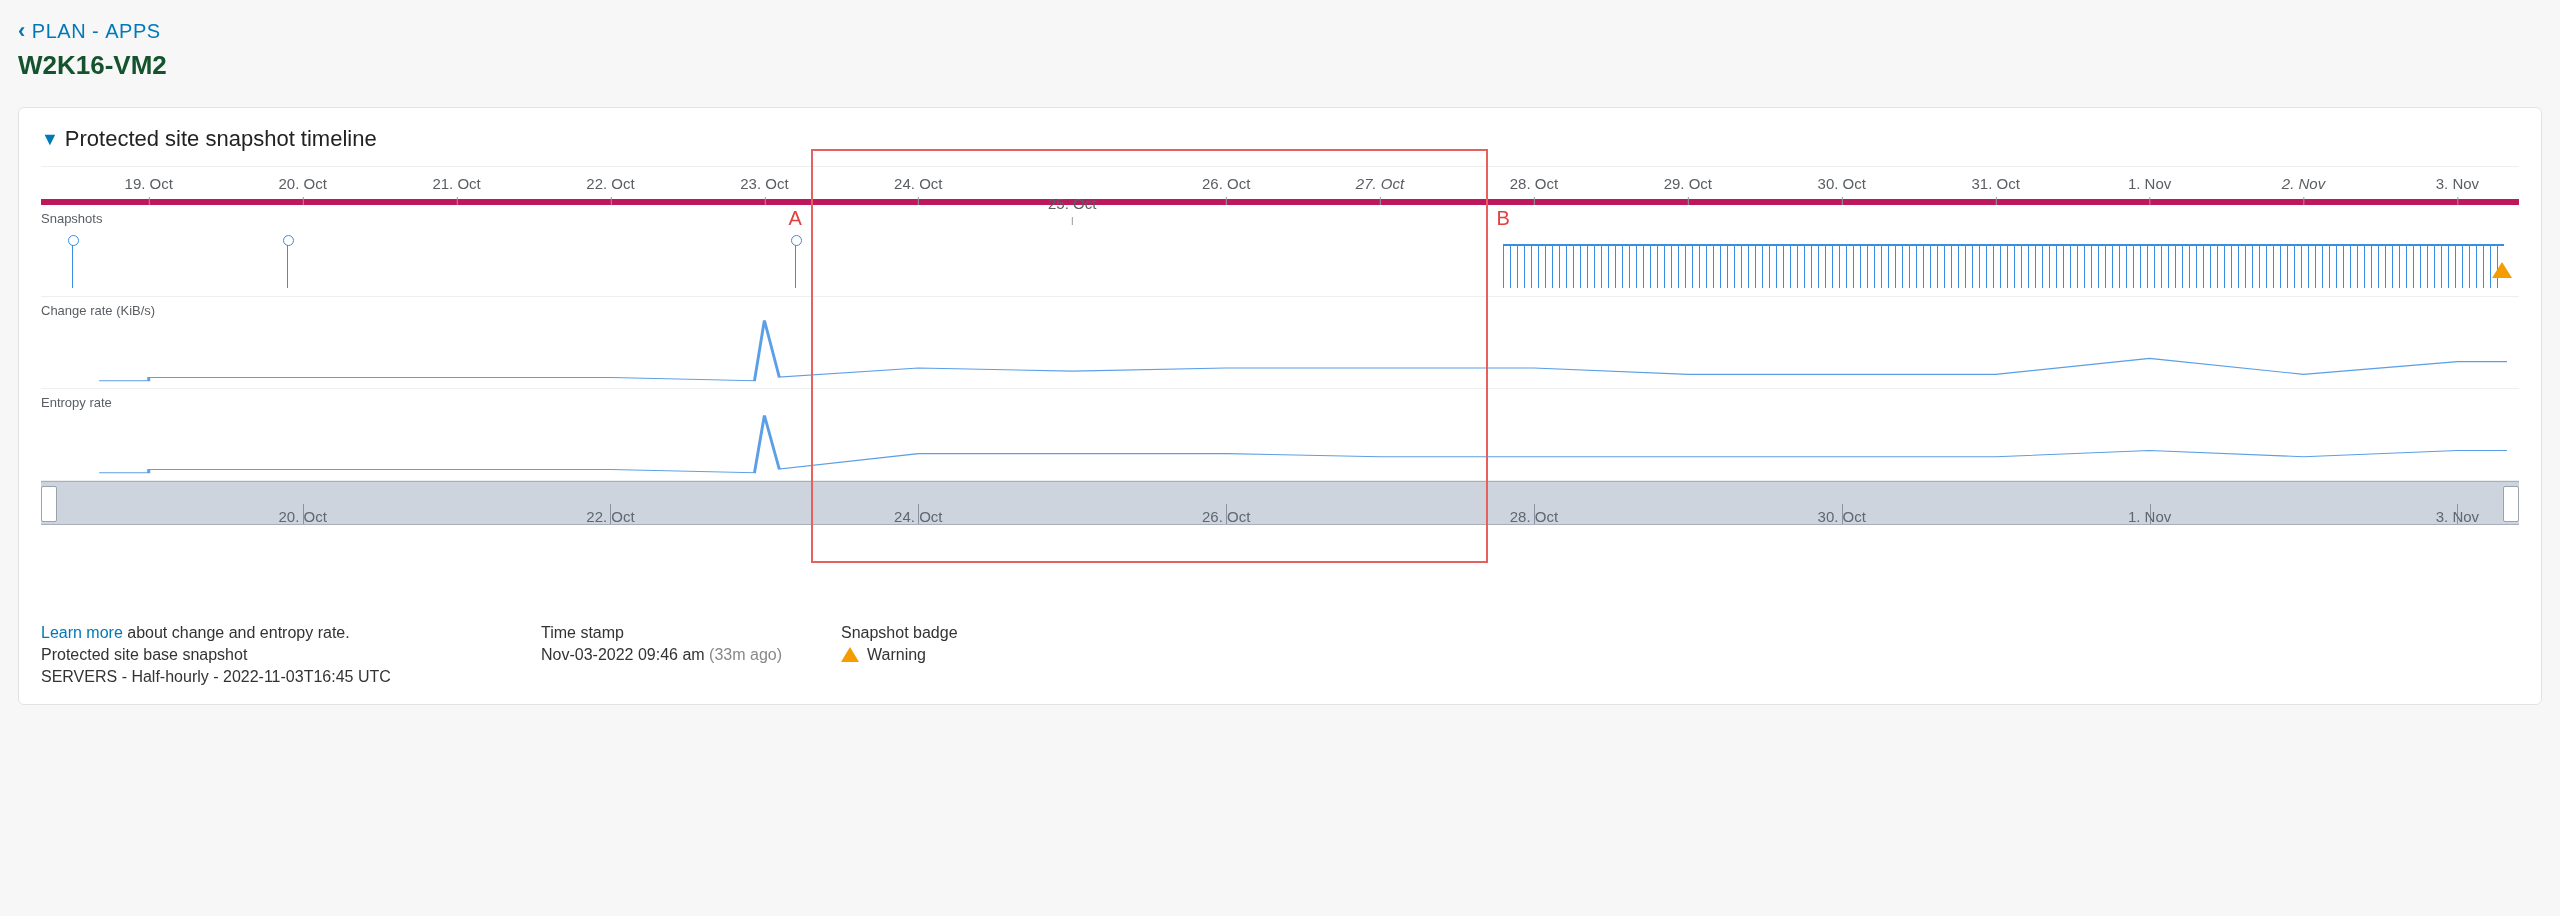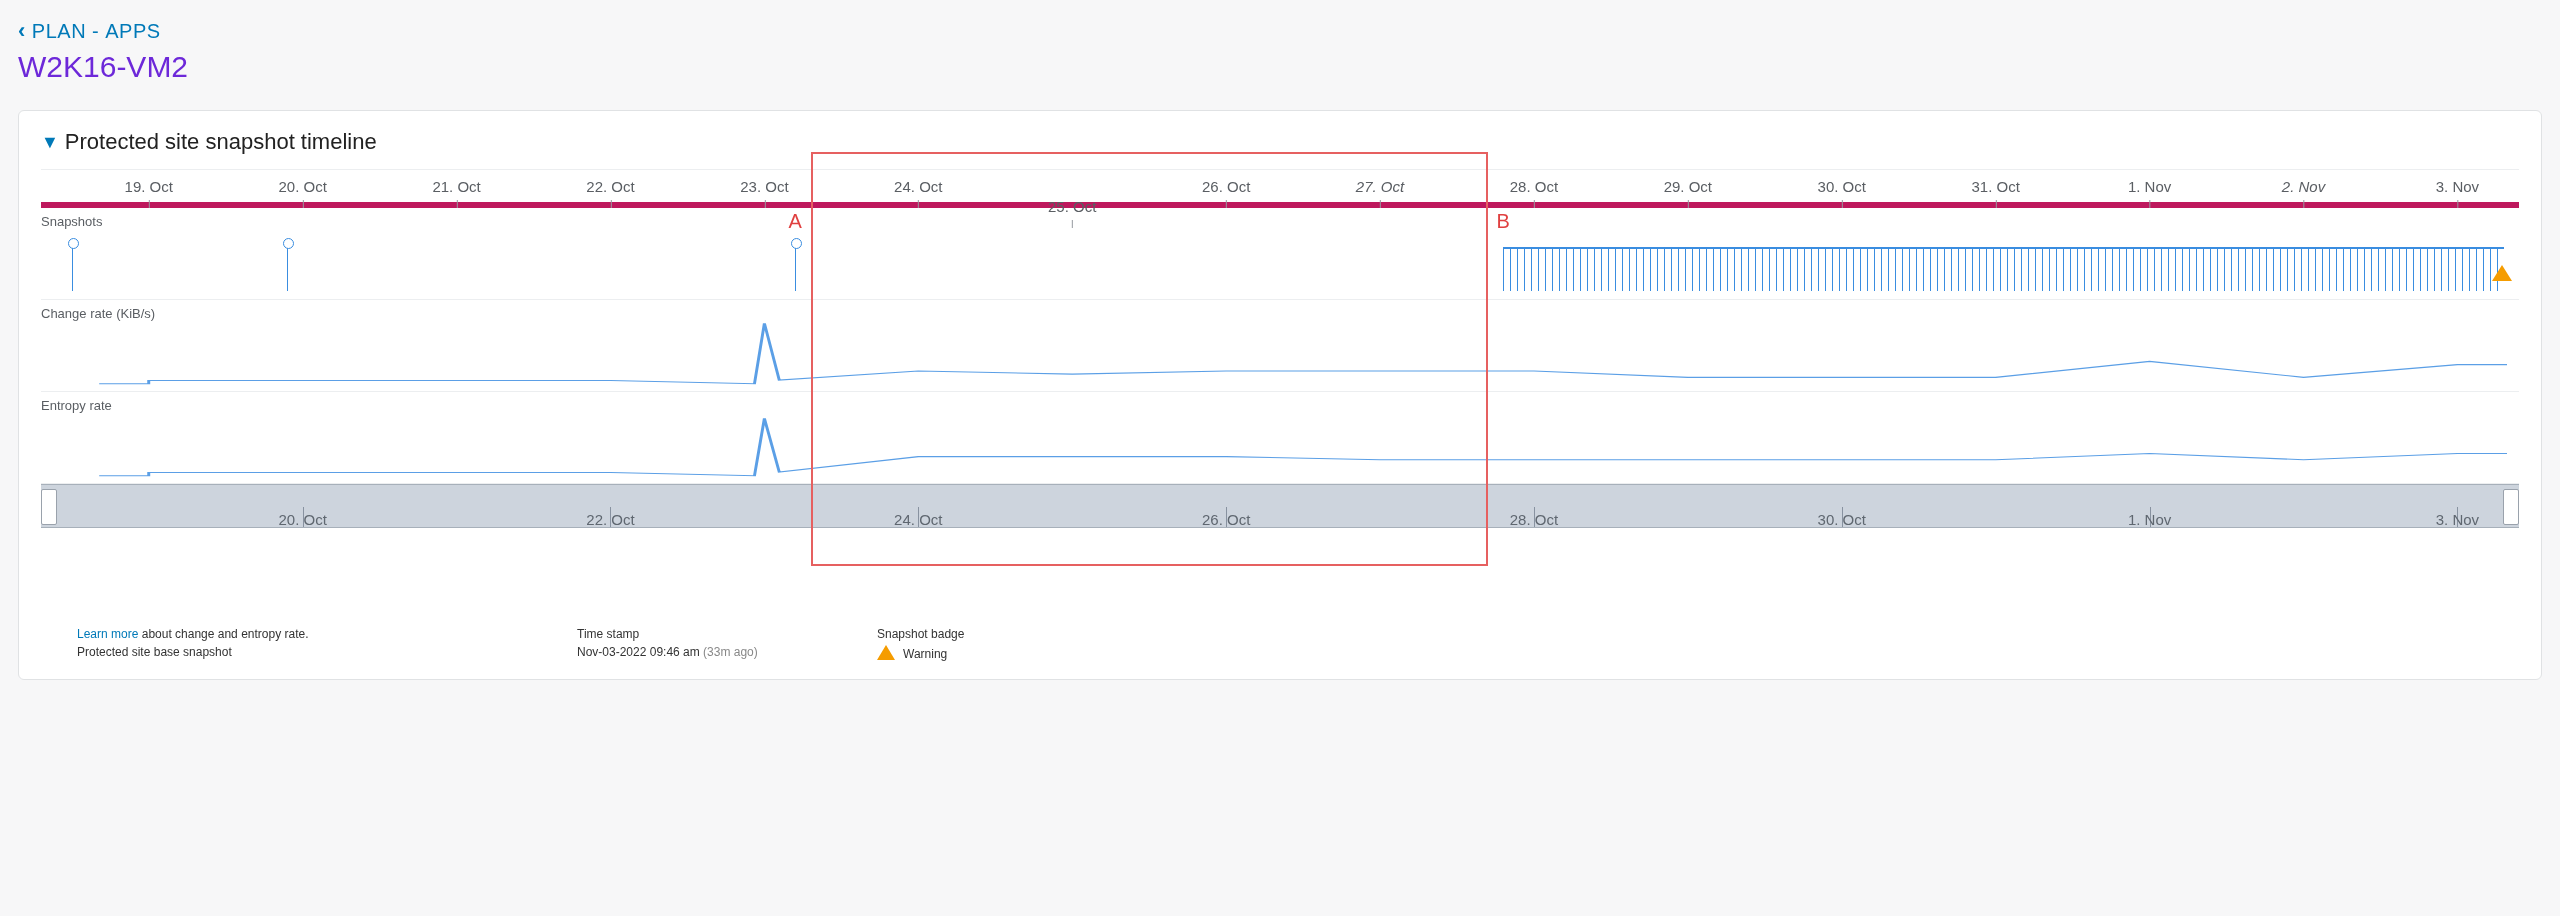--- a/index.html
+++ b/index.html
@@ -24,23 +24,23 @@
     cursor: pointer;
   }
   .breadcrumb .back-caret { font-size: 22px; font-weight: 600; }
   .title-row {
     display: flex;
     align-items: flex-end;
     gap: 160px;
     margin-top: 6px;
   }
   .page-title {
-    color: #6d28d9;
-    font-size: 30px;
-    font-weight: 400;
+    color: #14532d;
+    font-size: 26px;
+    font-weight: 700;
   }
   .tabs { display: flex; gap: 44px; }
   .tab {
     color: #0079b8;
     font-size: 20px;
     padding: 0 2px 14px 2px;
     cursor: pointer;
   }
   .tab.active {
     color: #111;
@@ -196,23 +196,22 @@
     color: #5f6770;
     font-size: 15px;
     transform: translateX(-50%);
   }
   .footer {
     margin-top: 18px;
     display: grid;
     grid-template-columns: 480px 280px 280px;
     column-gap: 20px;
     row-gap: 4px;
-    font-size: 12px;
+    font-size: 16px;
     color: #333;
-    margin-left: 36px;
   }
   .footer a { color: #0079b8; text-decoration: none; cursor: pointer; }
   .footer .muted { color: #888; }
   .footer .label { color: #333; }
   .warn-icon {
     display: inline-block;
     width: 0; height: 0;
     border-left: 9px solid transparent;
     border-right: 9px solid transparent;
     border-bottom: 15px solid #f59c00;
@@ -318,15 +317,16 @@
 
       <div>Protected site base snapshot</div>
       <div>
         <span>Nov-03-2022 09:46 am</span>
         <span class="muted">(33m ago)</span>
       </div>
       <div>
         <span class="warn-icon"></span><span>Warning</span>
       </div>
 
+      <div>SERVERS - Half-hourly - 2022-11-03T16:45 UTC</div>
     </div>
   </div>
 </div>
 
 </body></html>

